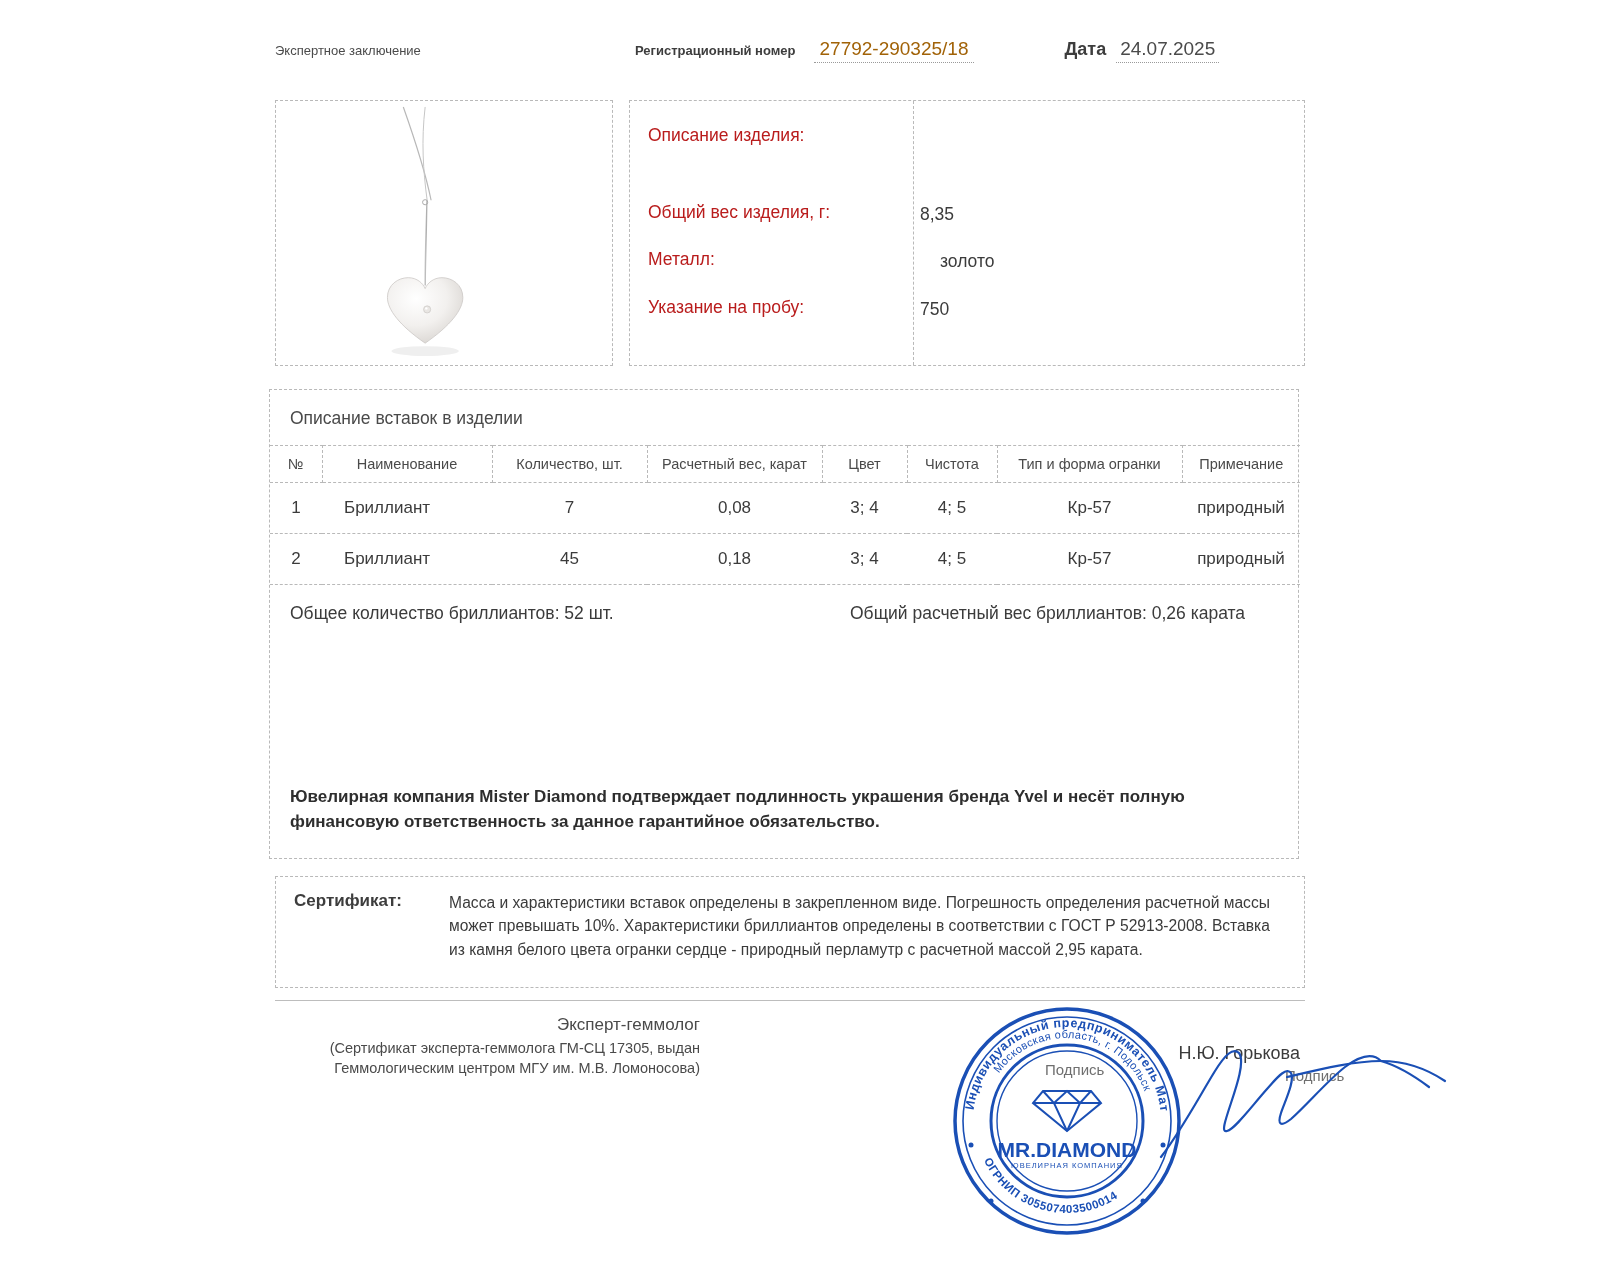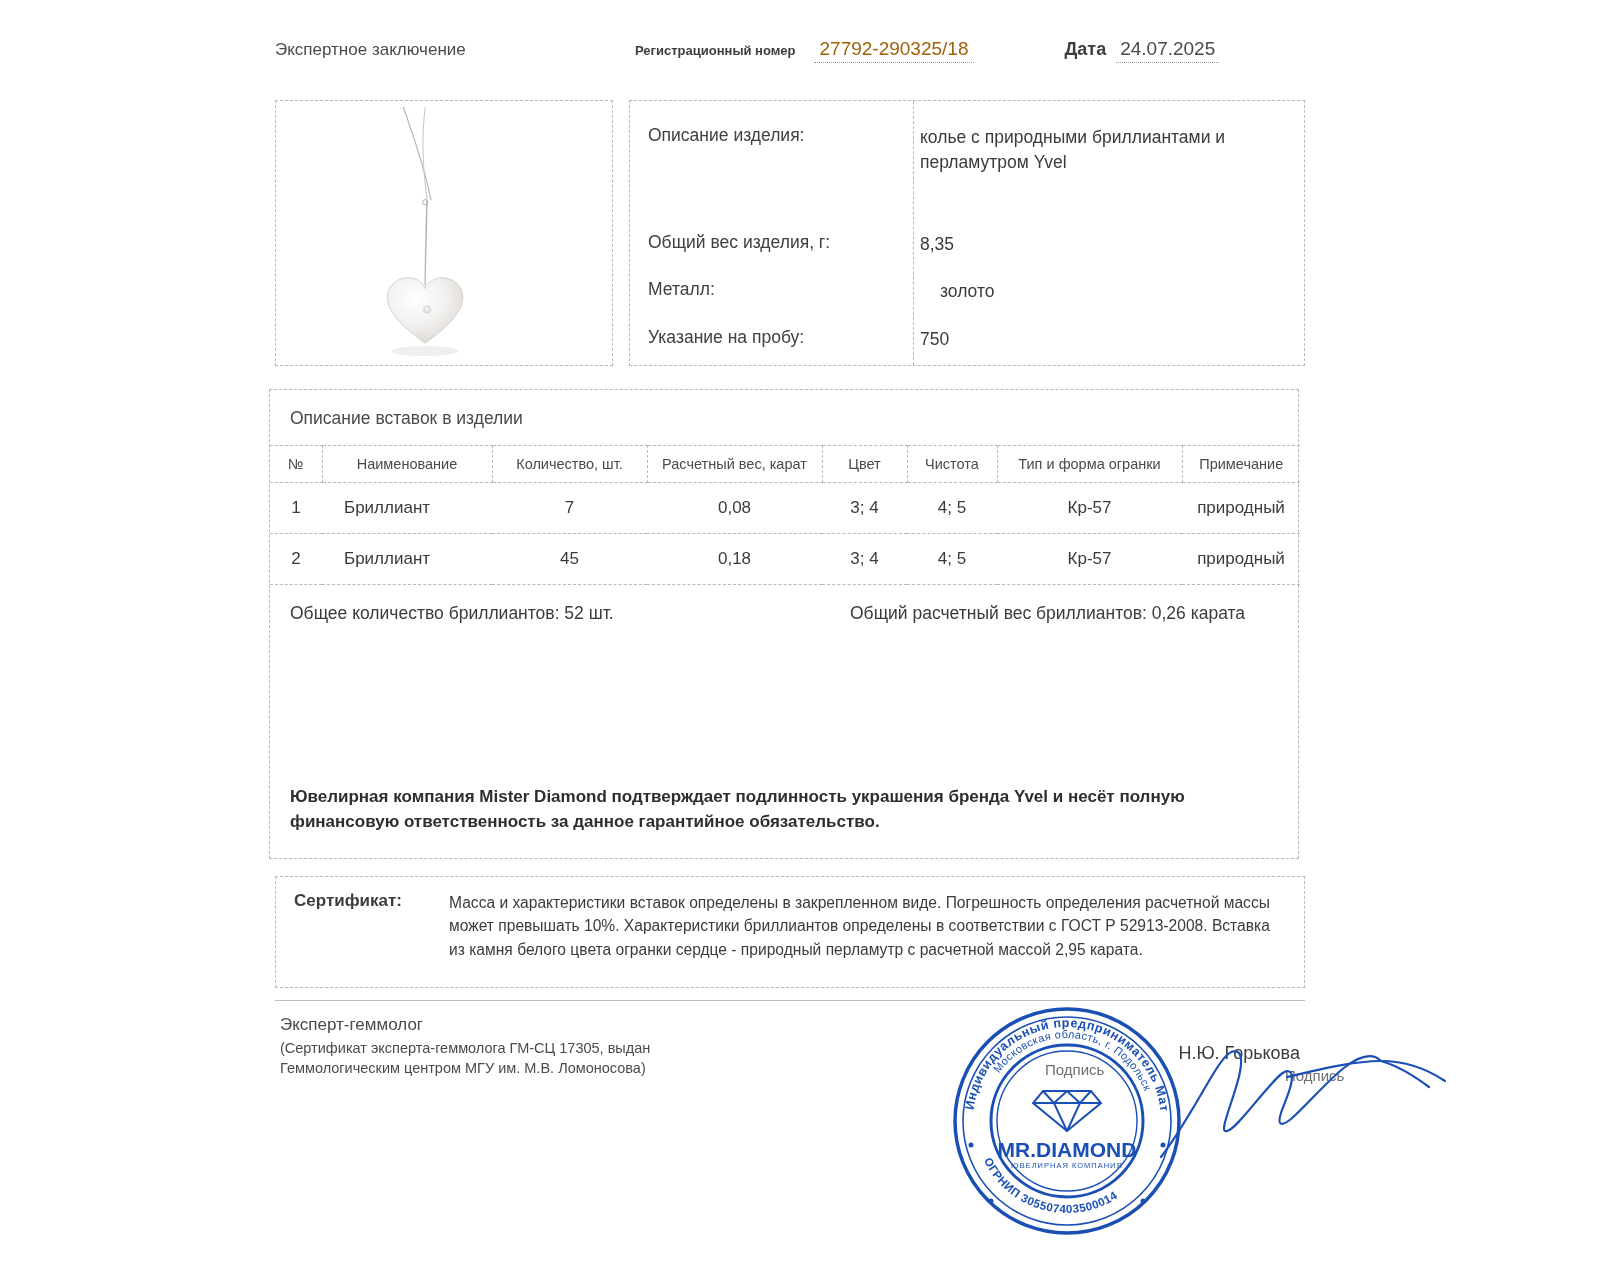--- a/index.html
+++ b/index.html
@@ -19,21 +19,21 @@
 
   
   .header {
     position: absolute;
     left: 275px; top: 38px;
     width: 1030px; height: 40px;
     display: flex;
     align-items: baseline;
   }
   .header .title {
-    font-size: 17px;
+    font-size: 13px;
     color: #4a4a4a;
     width: 360px;
   }
   .header .reg-label {
     font-size: 13px;
     font-weight: bold;
     color: #3d3d3d;
     margin-right: 18px;
   }
   .header .reg-value {
@@ -78,21 +78,21 @@
     border: 1px dashed #b9b9b9;
   }
   .info-row {
     display: flex;
     align-items: flex-start;
     padding: 0 18px;
   }
   .info-row .lbl {
     width: 272px;
     font-size: 17.5px;
-    color: #404040;
+    color: #b91c1c;
     flex: none;
   }
   .info-row .val {
     font-size: 17.5px;
     color: #3b3b3b;
     line-height: 1.45;
   }
   .info-row.desc { padding-top: 24px; }
   .info-row.weight { padding-top: 56px; }
   .info-row.metal { padding-top: 22px; gap: 20px; }
@@ -189,20 +189,21 @@
     color: #3b3b3b;
     line-height: 1.5;
   }
 
   
   .footer {
     position: absolute;
     left: 275px; top: 1000px;
     width: 1030px; height: 240px;
     border-top: 1px solid #bdbdbd;
+    text-align: right;
   }
   .expert-block {
     position: absolute;
     left: 5px; top: 14px;
     width: 420px;
   }
   .expert-title {
     font-size: 17px;
     color: #4a4a4a;
     margin-bottom: 4px;
@@ -280,21 +281,20 @@
         <circle cx="1.2" cy="-5" r="1.2" fill="#ffffff"></circle>
       </g>
       <ellipse cx="150" cy="252" rx="34" ry="5" fill="#efefef"></ellipse>
     </svg>
   </div>
 
   <div class="info-box">
     <div class="info-divider"></div>
     <div class="info-row desc">
       <div class="lbl">Описание изделия:</div>
-      <div class="val">колье с природными бриллиантами и перламутром Yvel</div>
     </div>
     <div class="info-row weight">
       <div class="lbl">Общий вес изделия, г:</div>
       <div class="val">8,35</div>
     </div>
     <div class="info-row metal">
       <div class="lbl">Металл:</div>
       <div class="val">золото</div>
     </div>
     <div class="info-row assay">

